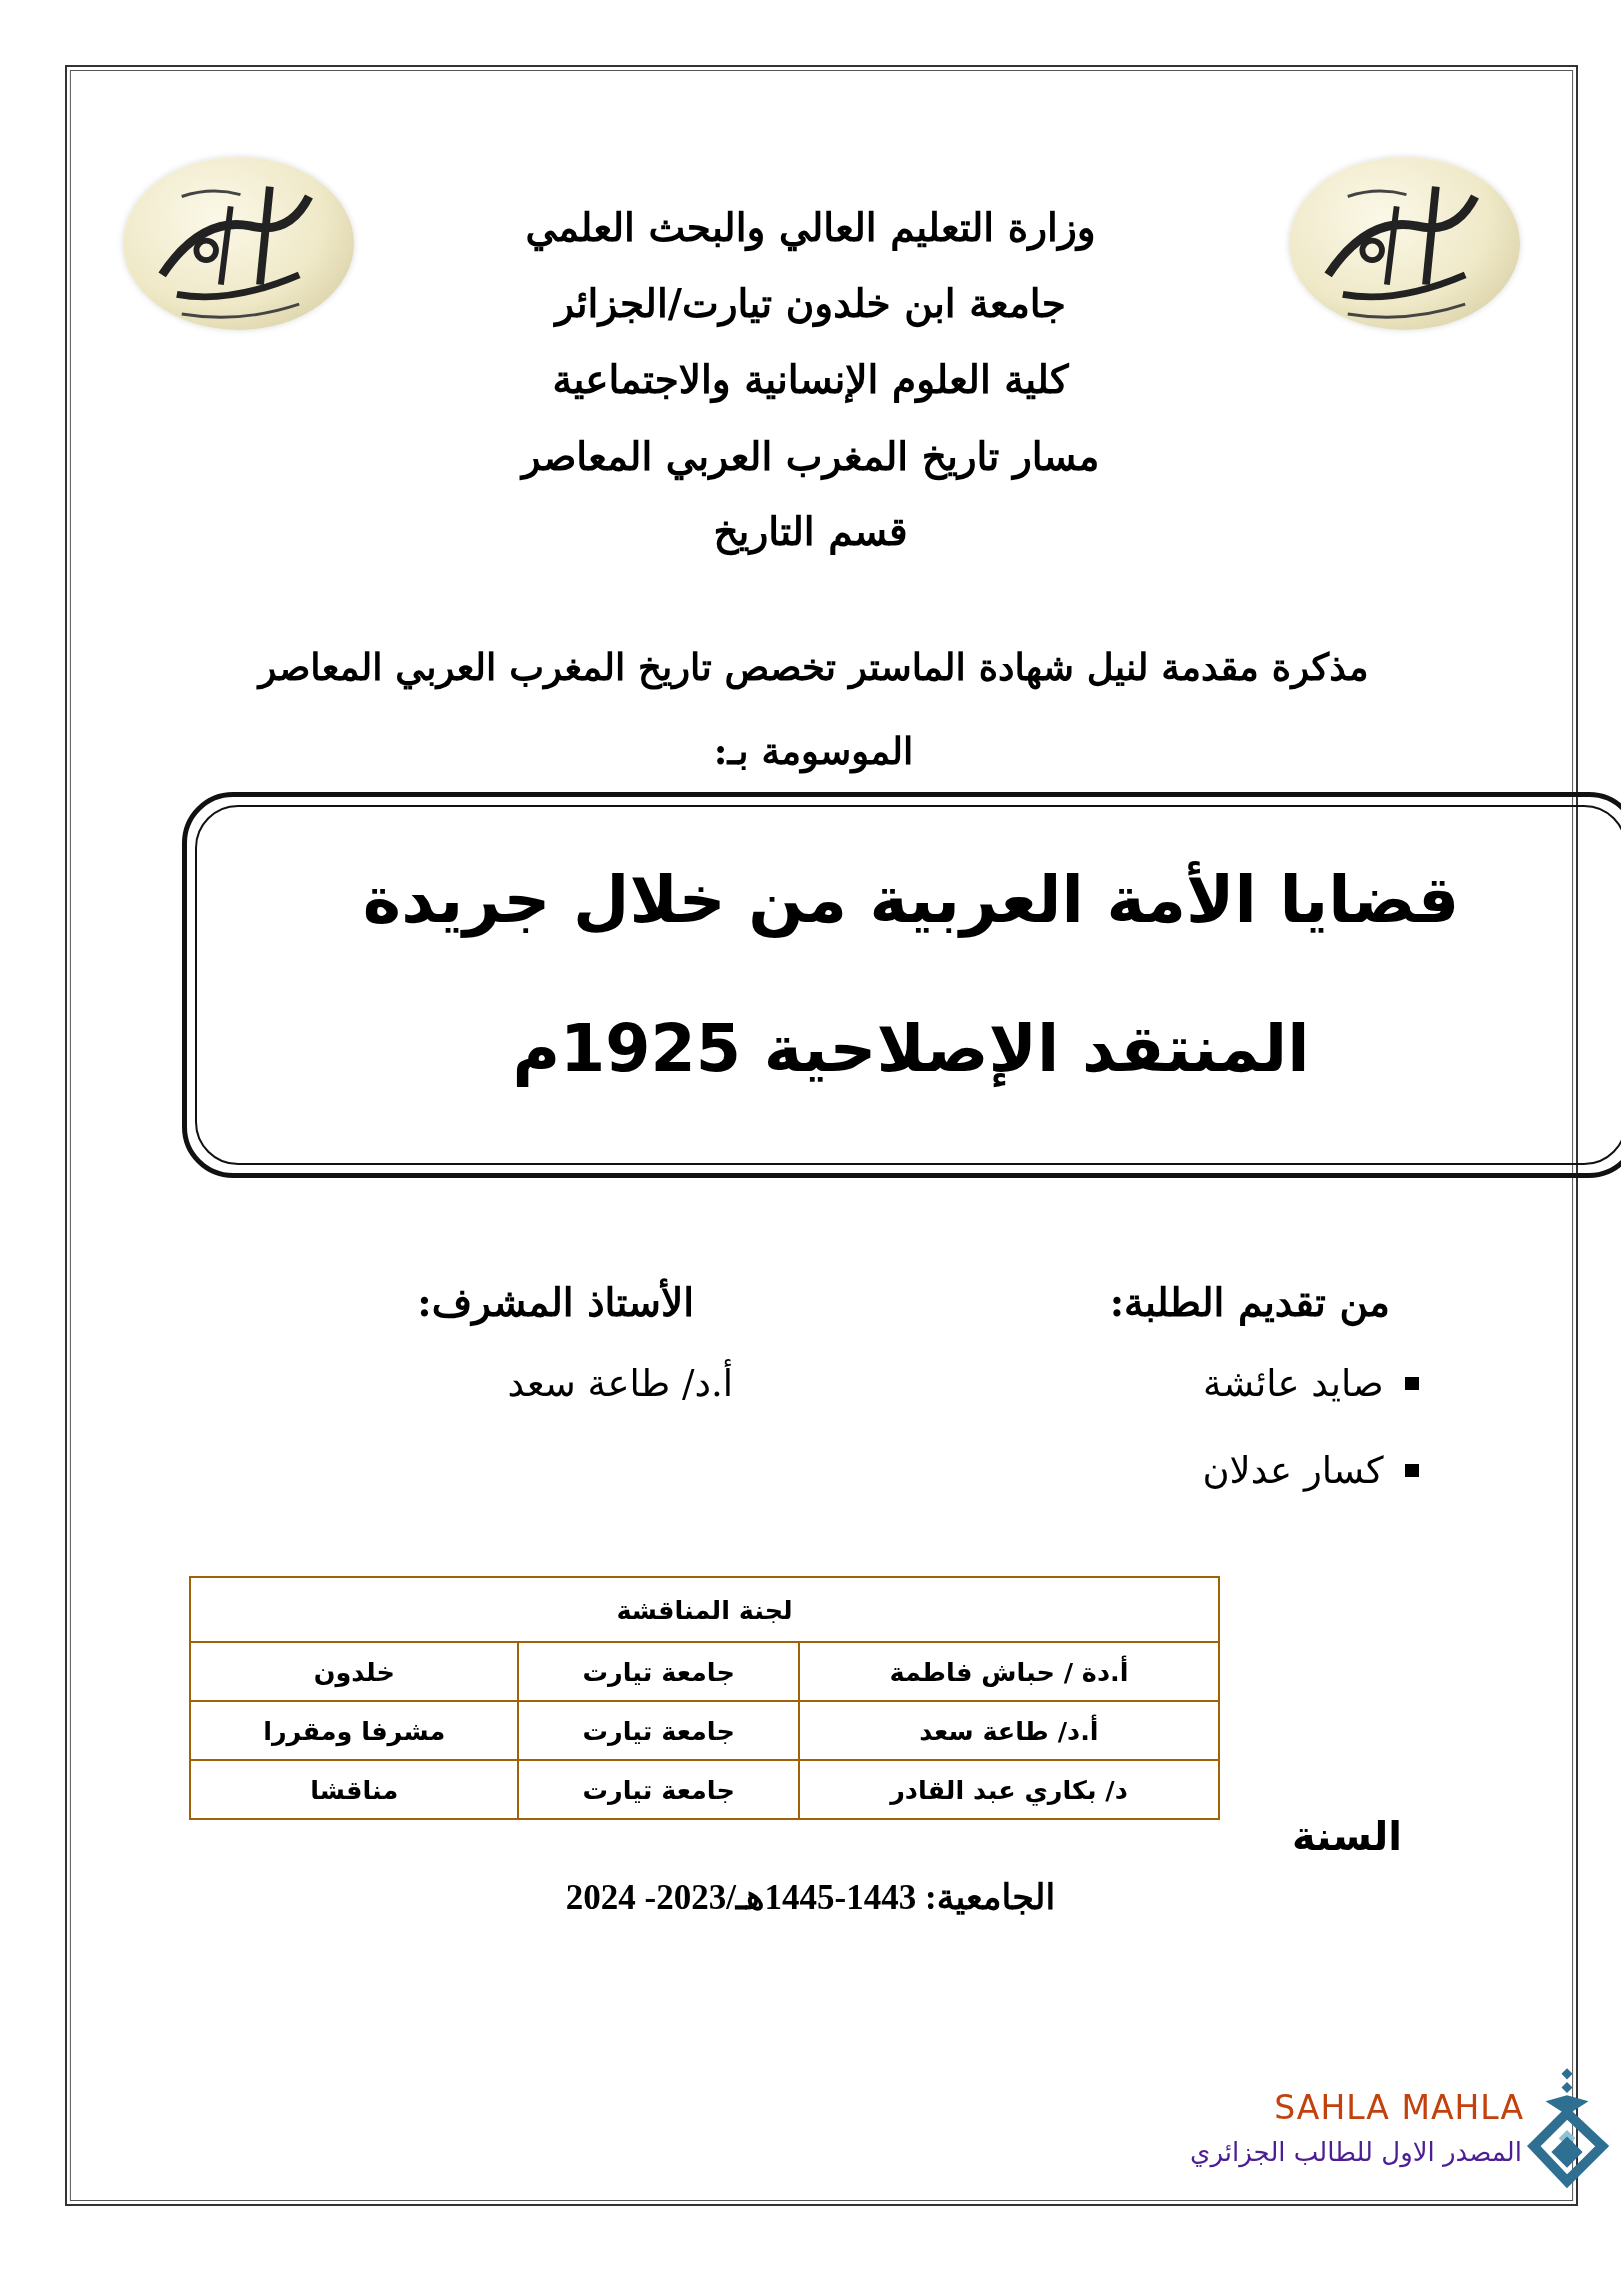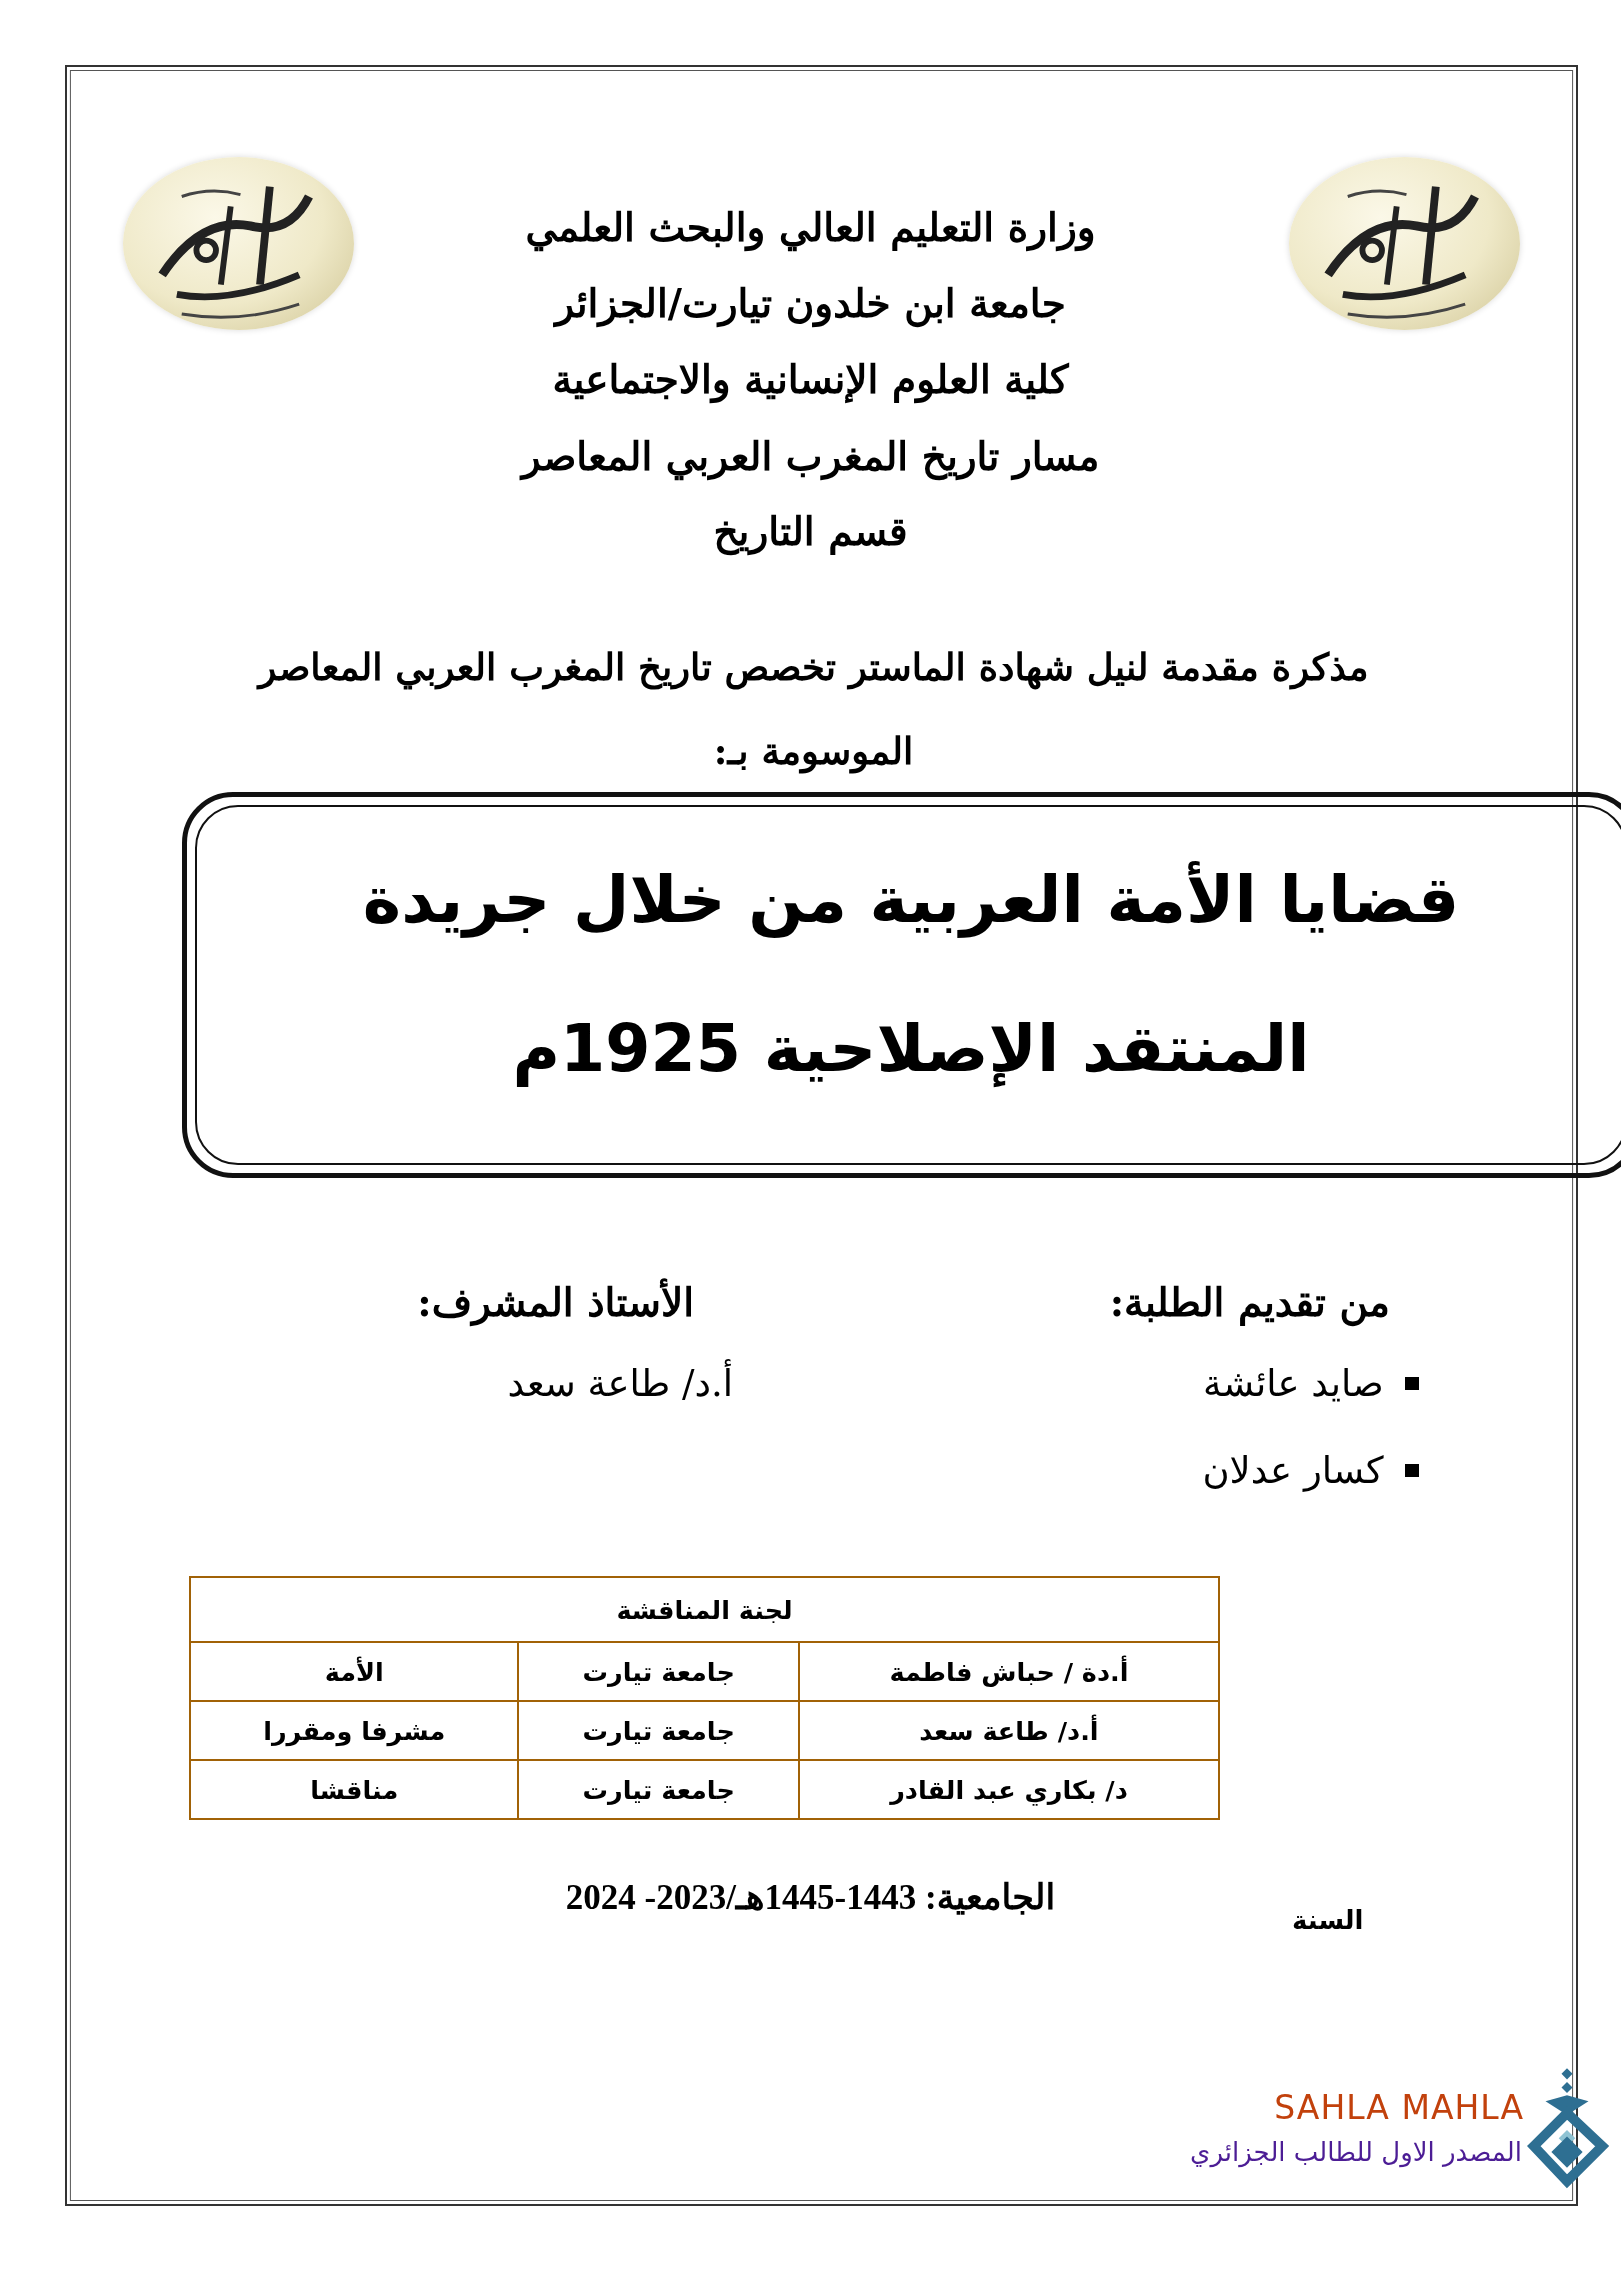--- a/index.html
+++ b/index.html
@@ -23,21 +23,21 @@
                      border:2px solid #111; border-radius:43px; }
   .title-line { position:absolute; left:0; right:0; text-align:center; font-weight:bold;
                 font-family:"DejaVu Sans", sans-serif; font-size:65px; }
   .sec-head { position:absolute; font-weight:bold; font-family:"DejaVu Serif", serif; font-size:39px; }
   .item { position:absolute; font-family:"DejaVu Serif", serif; font-size:37px; display:flex; align-items:center; gap:21.6px; }
   .bullet { width:13.7px; height:13.7px; background:#000; display:inline-block; }
   table.committee { position:absolute; left:189px; top:1576px; width:1031px; border-collapse:collapse;
                     font-family:"DejaVu Sans", sans-serif; font-weight:bold; font-size:25.5px; }
   table.committee td { border:2px solid #a16207; text-align:center; height:57px; padding:0 9.8px; }
   table.committee td.hdrcell { height:63px; }
-  .year-label { position:absolute; left:1292px; top:1905px; font-weight:bold; font-family:"DejaVu Sans", sans-serif; font-size:26px; }
+  .year-label { position:absolute; left:1292px; top:1813px; font-weight:bold; font-family:"DejaVu Sans", sans-serif; font-size:40px; }
   .year-line { position:absolute; left:0; width:1621px; top:1877px; text-align:center; font-weight:bold;
                font-family:Liberation Serif, serif; font-size:35px; }
   .watermark { position:absolute; left:1161px; top:2068px; width:451px; height:127px; }
   .wm-title { position:absolute; right:88px; top:20px; color:#c2410c; font-family:"DejaVu Sans", sans-serif;
               font-size:33px; letter-spacing:1px; direction:ltr; }
   .wm-sub { position:absolute; right:90px; top:69px; color:#4c1d95; font-family:"DejaVu Sans", sans-serif; font-size:26px; }
   .wm-icon { position:absolute; right:0; top:0; width:88px; height:127px; }
 </style>
 </head>
 <body>
@@ -98,21 +98,21 @@
 </div>
 
 <table class="committee">
   <tbody>
       <tr>
     <td class="hdrcell" colspan="3">لجنة المناقشة</td>
   </tr>
   <tr>
     <td>أ.دة / حباش فاطمة</td>
     <td>جامعة تيارت</td>
-    <td>الأمة</td>
+    <td>خلدون</td>
   </tr>
   <tr>
     <td>أ.د/ طاعة  سعد</td>
     <td>جامعة تيارت</td>
     <td>مشرفا ومقررا</td>
   </tr>
   <tr>
     <td>د/ بكاري عبد القادر</td>
     <td>جامعة تيارت</td>
     <td>مناقشا</td>

